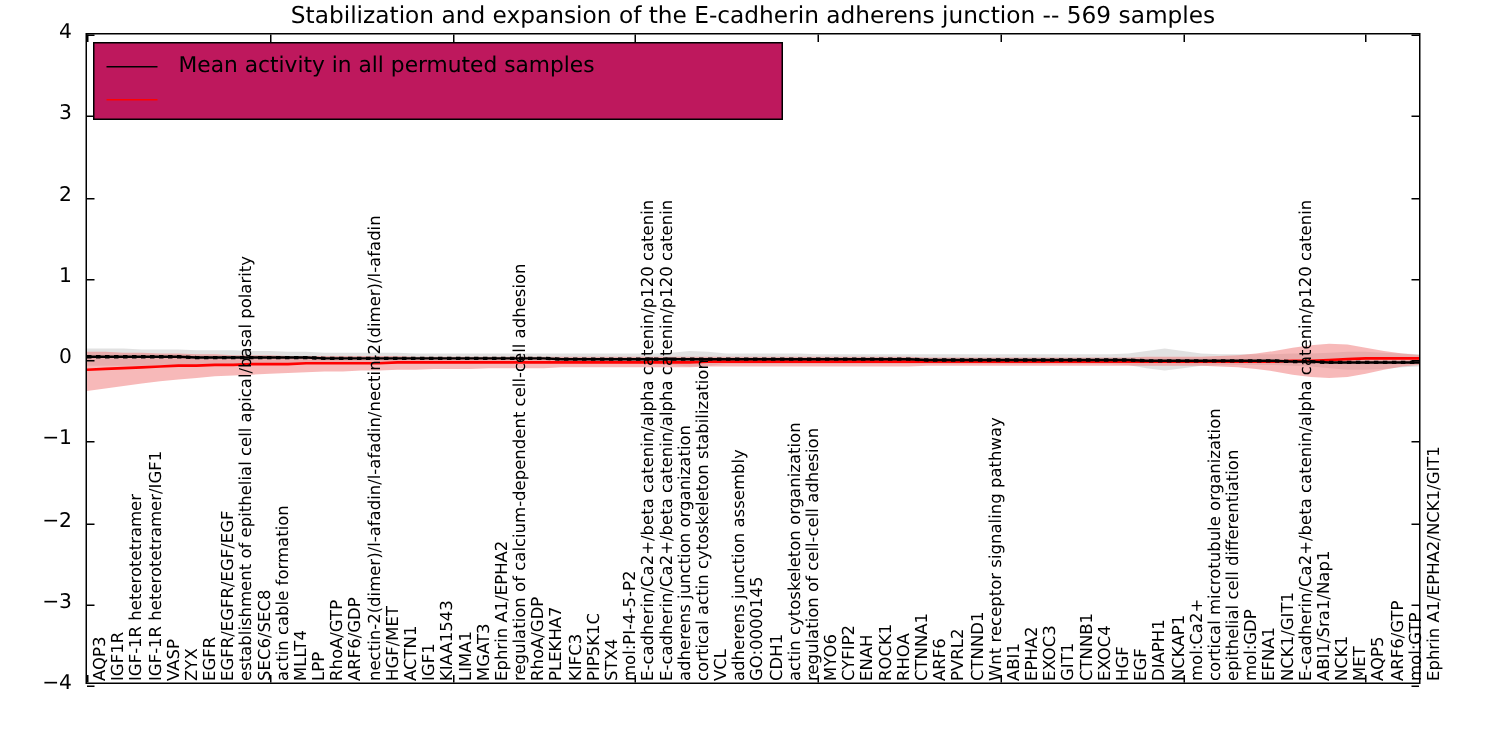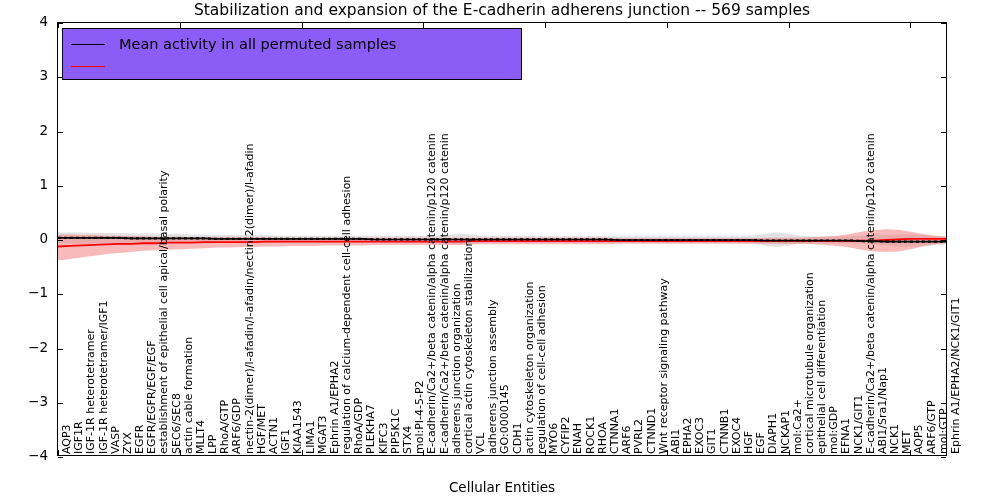--- a/index.html
+++ b/index.html
@@ -38,21 +38,21 @@
   .xcat{
     position:absolute;top:454px;
     transform:rotate(-90deg);transform-origin:left top;
     font-size:11px;line-height:11px;white-space:nowrap;
     color:#000;
   }
 
   
   .legend{
     position:absolute;left:62px;top:28px;width:460px;height:52px;
-    border:1.1px solid #000;background:#8b5cf6;box-sizing:border-box;
+    border:1.1px solid #000;background:#be185d;box-sizing:border-box;
     padding:4px 8px;
   }
   .legend-row{display:flex;align-items:center;height:22px;}
   .legend-swatch{width:34px;height:0;border-top:1.6px solid #000;margin-right:14px;flex:0 0 34px;}
   .legend-swatch.red{border-top-color:#ff0000;}
   .legend-text{font-size:14.5px;line-height:16px;white-space:nowrap;}
 
   svg.series{position:absolute;left:0;top:0;width:890px;height:434px;display:block;}
 </style>
 </head>
@@ -117,21 +117,20 @@
       <div style="position: absolute; left: 0px; width: 48px; text-align: right; font-size: 13.5px; line-height: 13px; top: 69.25px;">3</div>
       <div style="position: absolute; left: 0px; width: 48px; text-align: right; font-size: 13.5px; line-height: 13px; top: 123.5px;">2</div>
       <div style="position: absolute; left: 0px; width: 48px; text-align: right; font-size: 13.5px; line-height: 13px; top: 177.75px;">1</div>
       <div style="position: absolute; left: 0px; width: 48px; text-align: right; font-size: 13.5px; line-height: 13px; top: 232px;">0</div>
       <div style="position: absolute; left: 0px; width: 48px; text-align: right; font-size: 13.5px; line-height: 13px; top: 286.25px;">−1</div>
       <div style="position: absolute; left: 0px; width: 48px; text-align: right; font-size: 13.5px; line-height: 13px; top: 340.5px;">−2</div>
       <div style="position: absolute; left: 0px; width: 48px; text-align: right; font-size: 13.5px; line-height: 13px; top: 394.75px;">−3</div>
       <div style="position: absolute; left: 0px; width: 48px; text-align: right; font-size: 13.5px; line-height: 13px; top: 449px;">−4</div>
     </div>
 
-  <div class="xlabel-title">Cellular Entities</div>
   <div id="xcats-layer">
       <div class="xcat" style="left: 61px;">AQP3</div>
       <div class="xcat" style="left: 73.1781px;">IGF1R</div>
       <div class="xcat" style="left: 85.3562px;">IGF-1R heterotetramer</div>
       <div class="xcat" style="left: 97.5342px;">IGF-1R heterotetramer/IGF1</div>
       <div class="xcat" style="left: 109.712px;">VASP</div>
       <div class="xcat" style="left: 121.89px;">ZYX</div>
       <div class="xcat" style="left: 134.068px;">EGFR</div>
       <div class="xcat" style="left: 146.247px;">EGFR/EGFR/EGF/EGF</div>
       <div class="xcat" style="left: 158.425px;">establishment of epithelial cell apical/basal polarity</div>

